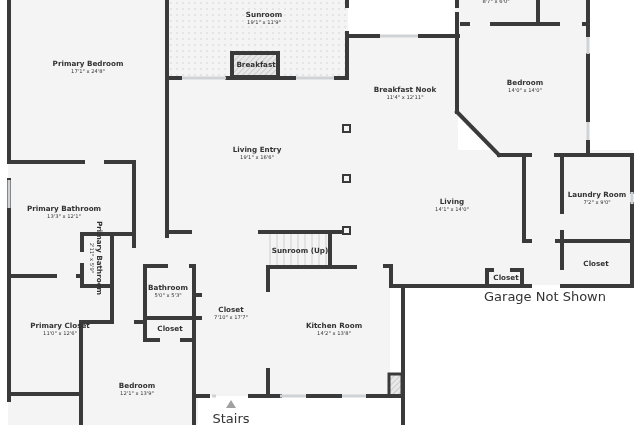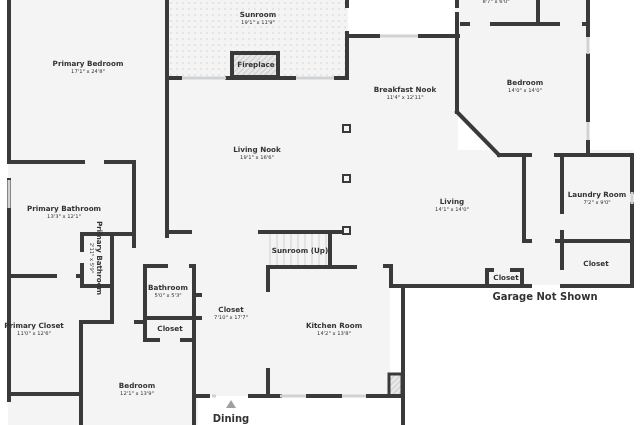--- a/index.html
+++ b/index.html
@@ -5,21 +5,21 @@
   html, body { margin:0; padding:0; background:#ffffff; }
   body { width:640px; height:425px; overflow:hidden; position:relative; font-family:"DejaVu Sans", sans-serif; }
   #plan { position:absolute; left:0; top:0; width:640px; height:425px; }
   .floor { fill:#f4f4f4; }
   .wall { stroke:#3a3a3a; stroke-width:4; fill:none; stroke-linecap:square; }
   .win { stroke:#cfd3d6; stroke-width:3; fill:none; }
   .lbl { position:absolute; text-align:center; color:#333; transform:translate(-50%,-50%); white-space:nowrap; line-height:1.05; }
   .lbl .n { font-weight:bold; font-size:7.2px; display:block; }
   .lbl .d { font-size:5.2px; display:block; margin-top:1px; }
   .vert { transform:translate(-50%,-50%) rotate(90deg); }
-  .note { position:absolute; font-weight:bold; font-size:10px; color:#333; transform:translate(-50%,-50%); white-space:nowrap; }
+  .note { position:absolute; font-weight:normal; font-size:13px; color:#333; transform:translate(-50%,-50%); white-space:nowrap; }
 </style>
 </head>
 <body>
 
 <svg id="plan" viewBox="0 0 640 425" xmlns="http://www.w3.org/2000/svg">
   <defs>
     <pattern id="dots" width="6" height="6" patternUnits="userSpaceOnUse">
       <rect width="6" height="6" fill="#f4f4f4"></rect>
       <circle cx="3" cy="3" r="1.1" fill="#e2e2e2"></circle>
     </pattern>
@@ -162,40 +162,40 @@
     <line class="win" x1="212" y1="396" x2="216" y2="396"></line>
   </g>
 
   <polygon points="231,400 226,408 236,408" fill="#a0a0a0"></polygon>
 </svg>
 
 <div class="lbl" style="left:88px;top:67px">
   <span class="n">Primary Bedroom</span>
   <span class="d">17'1" x 24'8"</span>
 </div>
-<div class="lbl" style="left:258px;top:18px">
+<div class="lbl" style="left:264px;top:18px">
   <span class="n">Sunroom</span>
   <span class="d">19'1" x 11'9"</span>
 </div>
 <div class="lbl" style="left:256px;top:65px">
-  <span class="n">Fireplace</span>
+  <span class="n">Breakfast</span>
 </div>
 <div class="lbl" style="left:496px;top:1px">
   <span class="d">8'7" x 6'0"</span>
 </div>
 <div class="lbl" style="left:525px;top:86px">
   <span class="n">Bedroom</span>
   <span class="d">14'0" x 14'0"</span>
 </div>
 <div class="lbl" style="left:405px;top:93px">
   <span class="n">Breakfast Nook</span>
   <span class="d">11'4" x 12'11"</span>
 </div>
 <div class="lbl" style="left:257px;top:153px">
-  <span class="n">Living Nook</span>
+  <span class="n">Living Entry</span>
   <span class="d">19'1" x 16'6"</span>
 </div>
 <div class="lbl" style="left:64px;top:212px">
   <span class="n">Primary Bathroom</span>
   <span class="d">13'3" x 12'1"</span>
 </div>
 <div class="lbl vert" style="left:96px;top:258px">
   <span class="n">Primary Bathroom</span>
   <span class="d">2'11" x 5'9"</span>
 </div>
@@ -213,34 +213,34 @@
 <div class="lbl" style="left:596px;top:264px">
   <span class="n">Closet</span>
 </div>
 <div class="lbl" style="left:506px;top:278px">
   <span class="n">Closet</span>
 </div>
 <div class="lbl" style="left:168px;top:291px">
   <span class="n">Bathroom</span>
   <span class="d">5'0" x 5'3"</span>
 </div>
-<div class="lbl" style="left:34px;top:329px">
+<div class="lbl" style="left:60px;top:329px">
   <span class="n">Primary Closet</span>
   <span class="d">11'0" x 12'6"</span>
 </div>
 <div class="lbl" style="left:170px;top:329px">
   <span class="n">Closet</span>
 </div>
 <div class="lbl" style="left:231px;top:313px">
   <span class="n">Closet</span>
   <span class="d">7'10" x 17'7"</span>
 </div>
 <div class="lbl" style="left:334px;top:329px">
   <span class="n">Kitchen Room</span>
   <span class="d">14'2" x 13'8"</span>
 </div>
 <div class="lbl" style="left:137px;top:389px">
   <span class="n">Bedroom</span>
   <span class="d">12'1" x 13'9"</span>
 </div>
 
 <div class="note" style="left:545px;top:296px">Garage Not Shown</div>
-<div class="note" style="left:231px;top:418px">Dining</div>
+<div class="note" style="left:231px;top:418px">Stairs</div>
 
 </body></html>

